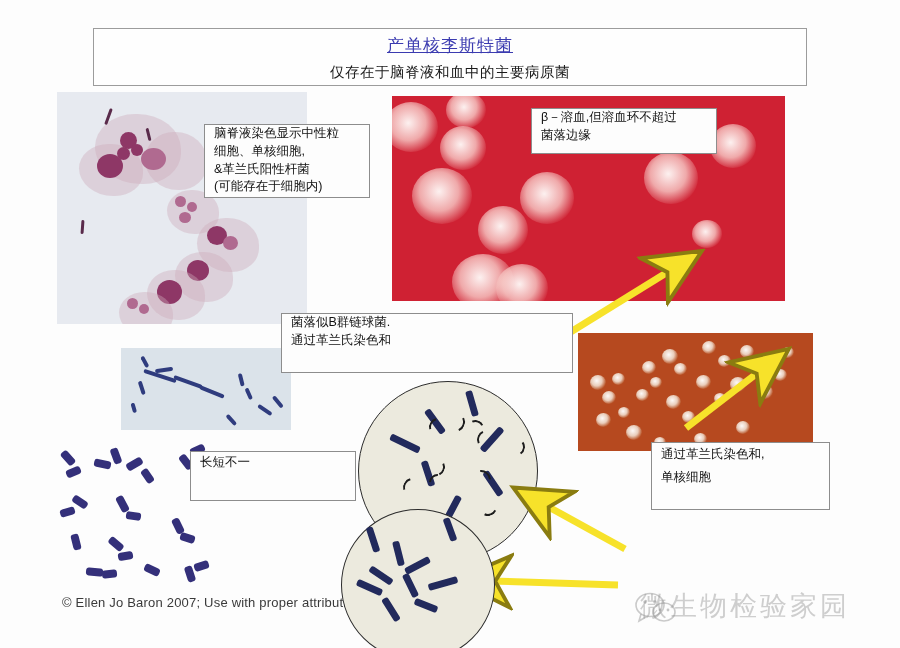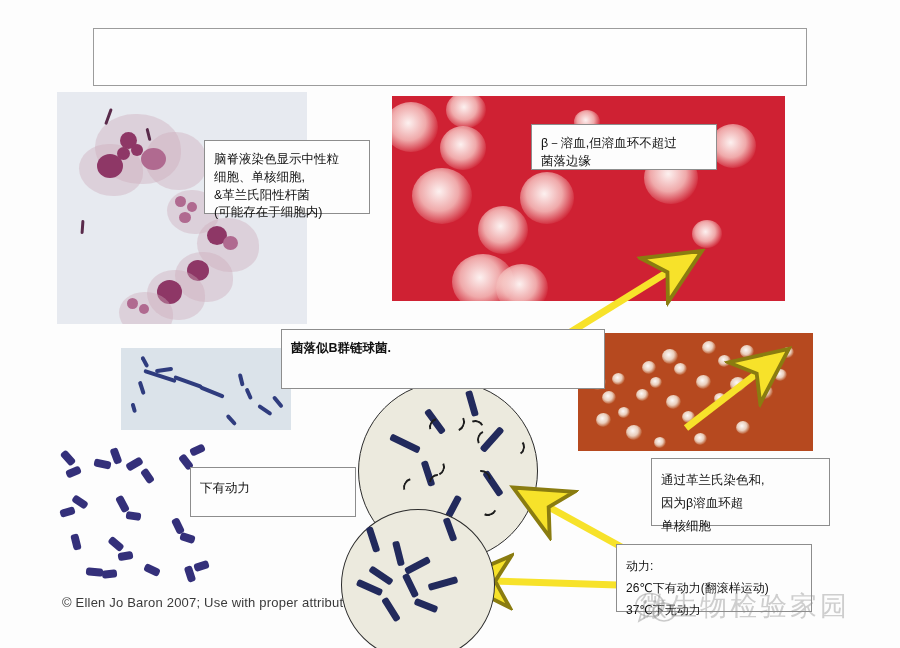--- a/index.html
+++ b/index.html
@@ -44,22 +44,21 @@
 
   
   .callout {
     position: absolute;
     background: #fdfdfd;
     border: 1px solid #8d8d8d;
     box-sizing: border-box;
     font-size: 12.5px;
     color: #111;
     line-height: 1.42;
-    padding: 10px 9px;
-    margin-top: 16px;
+    padding: 0 9px;
   }
   .callout div { white-space: nowrap; }
 
   
   .panel { position: absolute; overflow: hidden; }
 
   
   #panel-csf {
     left: 57px; top: 92px; width: 250px; height: 232px;
     background: #e7eaf0;
@@ -179,20 +178,22 @@
     left: 634px; top: 590px;
     width: 44px; height: 34px;
   }
 </style>
 </head>
 <body>
 
 <div id="slide">
 
   <div class="title-box">
+    <div class="title-main">产单核李斯特菌</div>
+    <div class="title-sub">仅存在于脑脊液和血中的主要病原菌</div>
   </div>
 
   <div class="panel" id="panel-csf">
     <div class="cellbody" style="left:38px;top:22px;width:86px;height:70px;"></div>
     <div class="cellbody" style="left:22px;top:52px;width:64px;height:52px;"></div>
     <div class="cellbody" style="left:88px;top:40px;width:62px;height:58px;"></div>
     <div class="nucleus" style="left:63px;top:40px;width:17px;height:17px;"></div>
     <div class="nucleus" style="left:60px;top:55px;width:13px;height:13px;"></div>
     <div class="nucleus" style="left:74px;top:52px;width:12px;height:12px;"></div>
     <div class="nucleus" style="left:40px;top:62px;width:26px;height:24px;"></div>
@@ -358,39 +359,34 @@
     <div>细胞、单核细胞,</div>
     <div>&amp;革兰氏阳性杆菌</div>
     <div>(可能存在于细胞内)</div>
   </div>
 
   <div class="callout" id="callout-hemolysis" style="left:531px;top:108px;width:186px;height:46px;">
     <div>β－溶血,但溶血环不超过</div>
     <div>菌落边缘</div>
   </div>
 
-  <div class="callout" id="callout-colony" style="left:281px;top:313px;width:324px;height:60px;font-weight:bold;">
+  <div class="callout" id="callout-colony" style="left:281px;top:313px;width:292px;height:60px;">
     <div>菌落似B群链球菌.</div>
+    <div>通过革兰氏染色和</div>
   </div>
 
   <div class="callout" id="callout-gram-rods" style="left:190px;top:451px;width:166px;height:50px;line-height:1.75;">
-    <div>下有动力</div>
+    <div>长短不一</div>
   </div>
 
   <div class="callout" id="callout-not-listeria" style="left:651px;top:442px;width:179px;height:68px;line-height:1.85;">
     <div>通过革兰氏染色和,</div>
-    <div>因为β溶血环超</div>
     <div>单核细胞</div>
   </div>
 
-  <div class="callout" id="callout-motility" style="left:616px;top:528px;width:196px;height:68px;line-height:1.85;font-size:12px;">
-    <div>动力:</div>
-    <div>26℃下有动力(翻滚样运动)</div>
-    <div>37℃下无动力</div>
-  </div>
 
   <div class="copyright">© Ellen Jo Baron 2007; Use with proper attribution</div>
 
   <svg class="wechat-mark" viewBox="0 0 44 34">
     <ellipse cx="16" cy="15" rx="14" ry="11.5" fill="none" stroke="rgba(140,140,140,0.45)" stroke-width="1.6"></ellipse>
     <path d="M7,24 L5,31 L12,27" fill="none" stroke="rgba(140,140,140,0.45)" stroke-width="1.6"></path>
     <circle cx="11" cy="12" r="1.7" fill="rgba(140,140,140,0.5)"></circle>
     <circle cx="21" cy="12" r="1.7" fill="rgba(140,140,140,0.5)"></circle>
     <ellipse cx="30" cy="22" rx="11" ry="9" fill="none" stroke="rgba(140,140,140,0.45)" stroke-width="1.6"></ellipse>
     <circle cx="26" cy="20" r="1.4" fill="rgba(140,140,140,0.5)"></circle>

